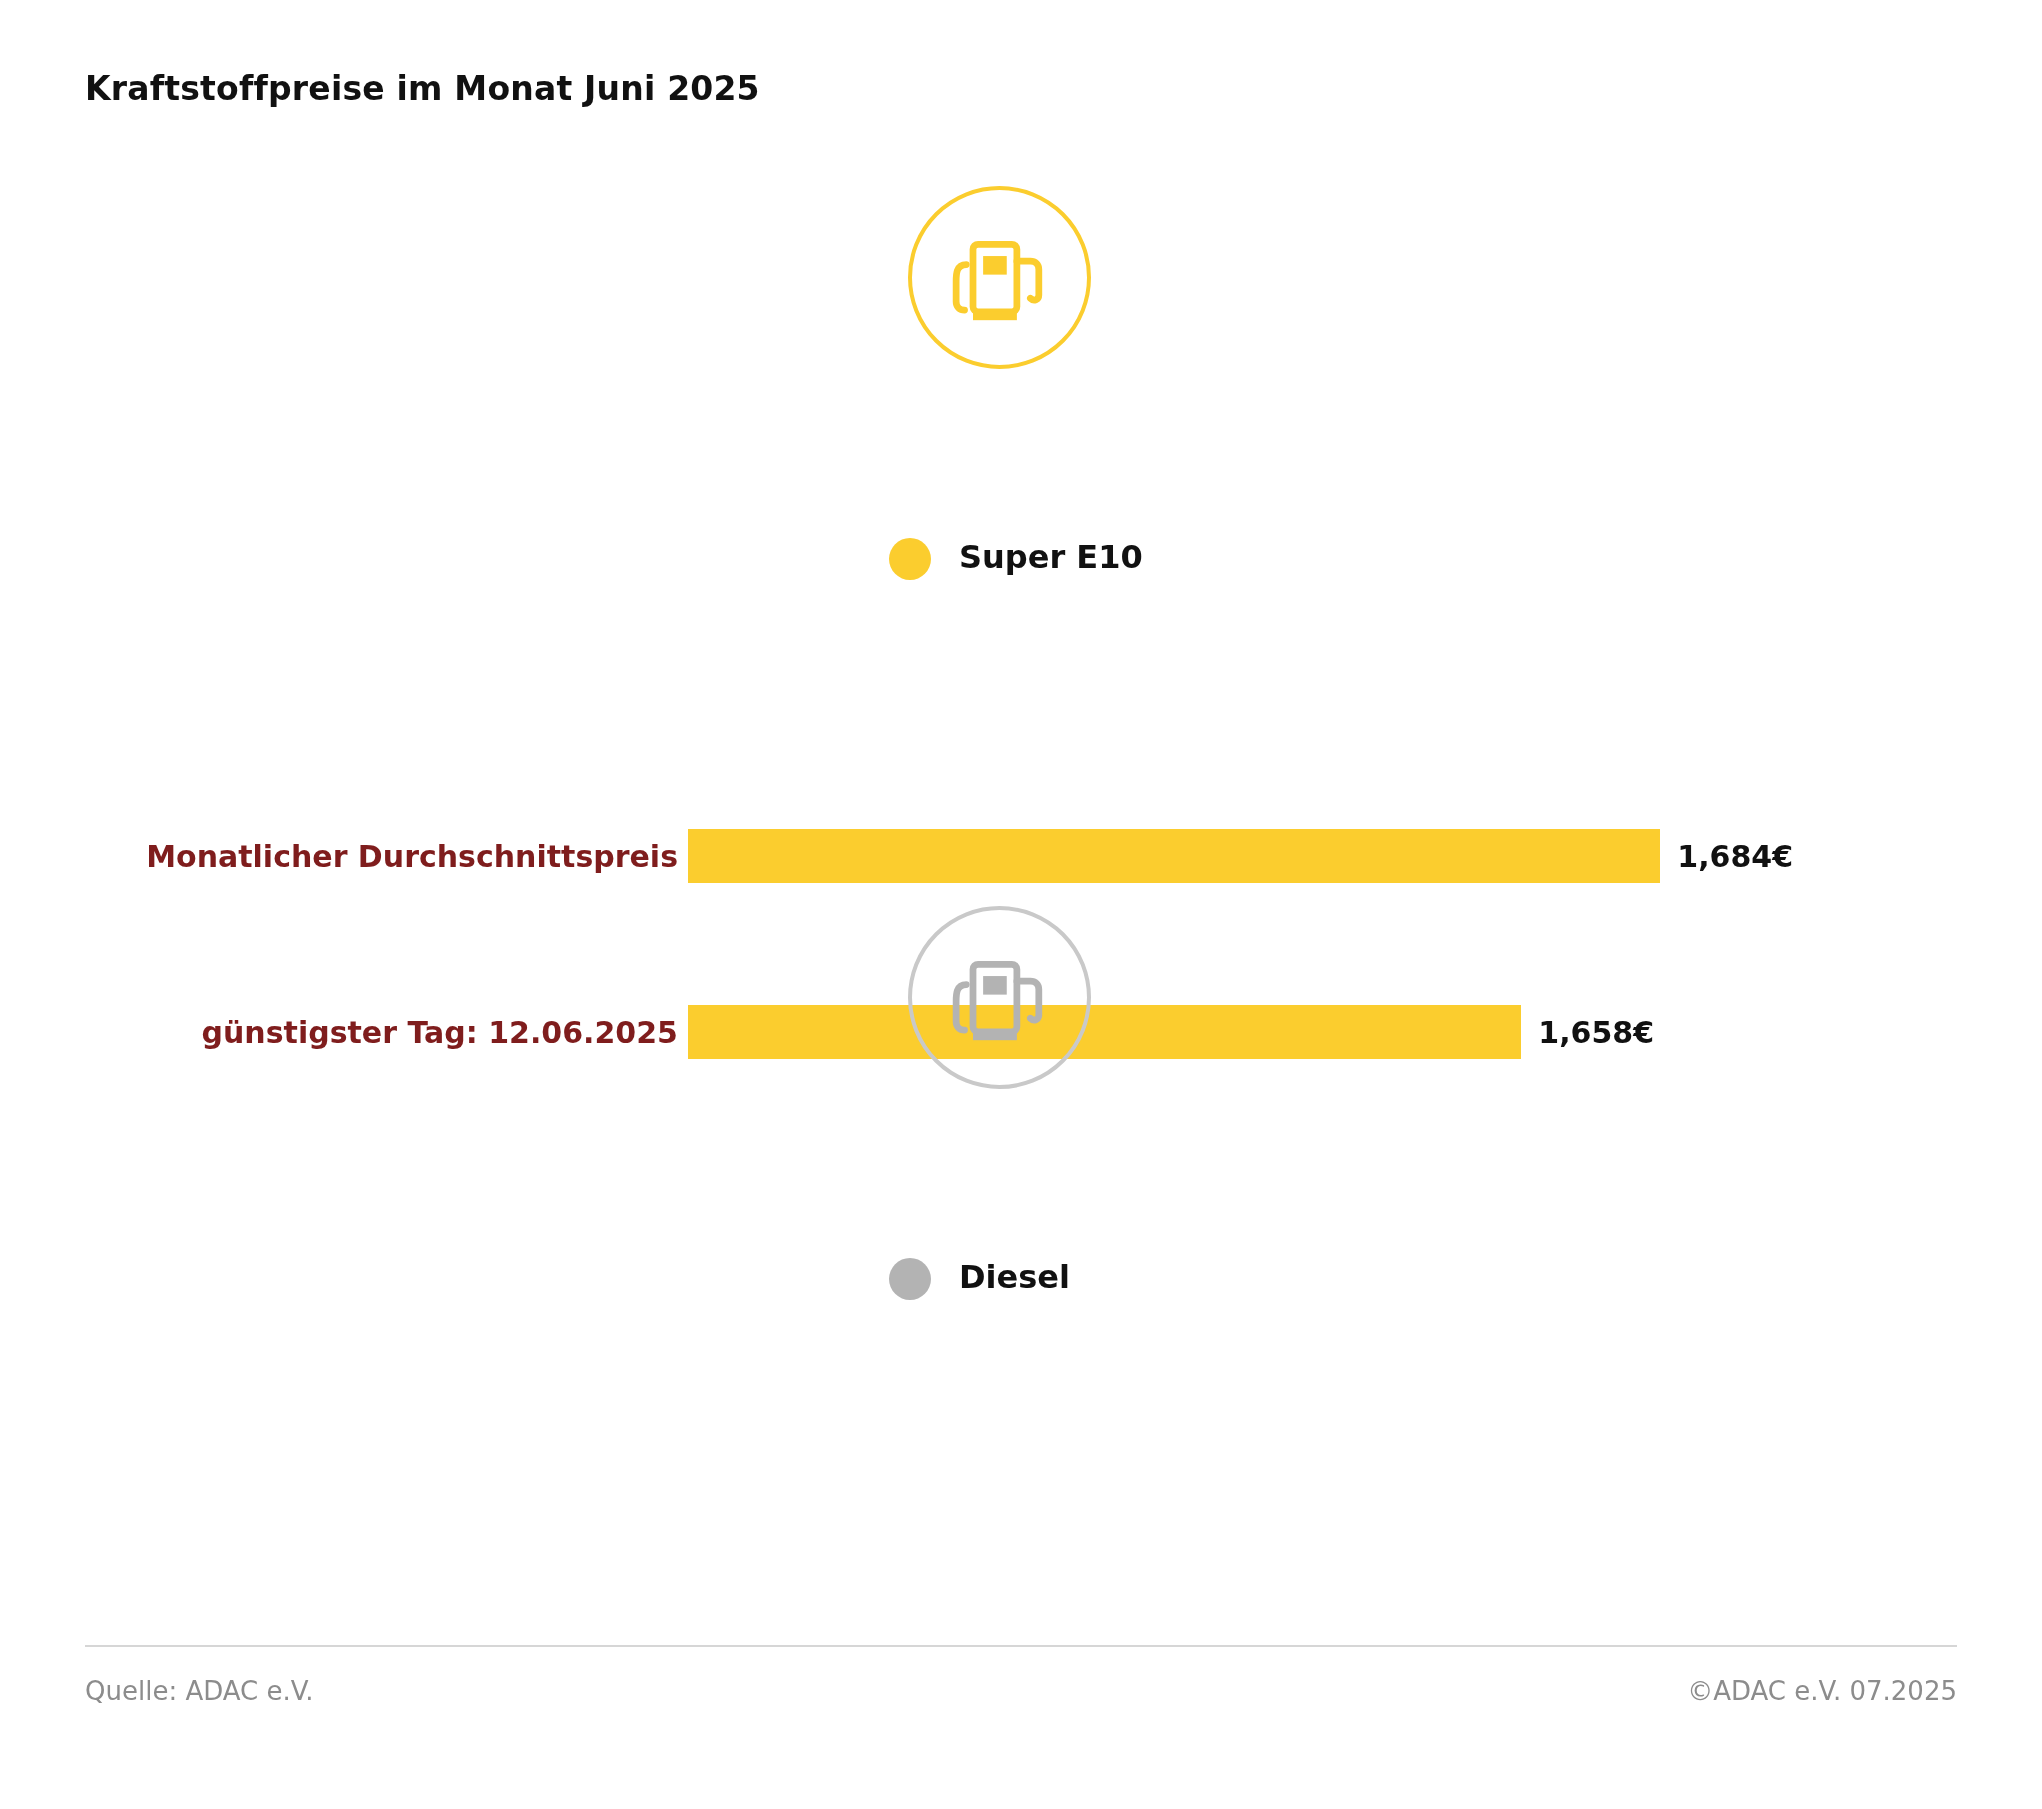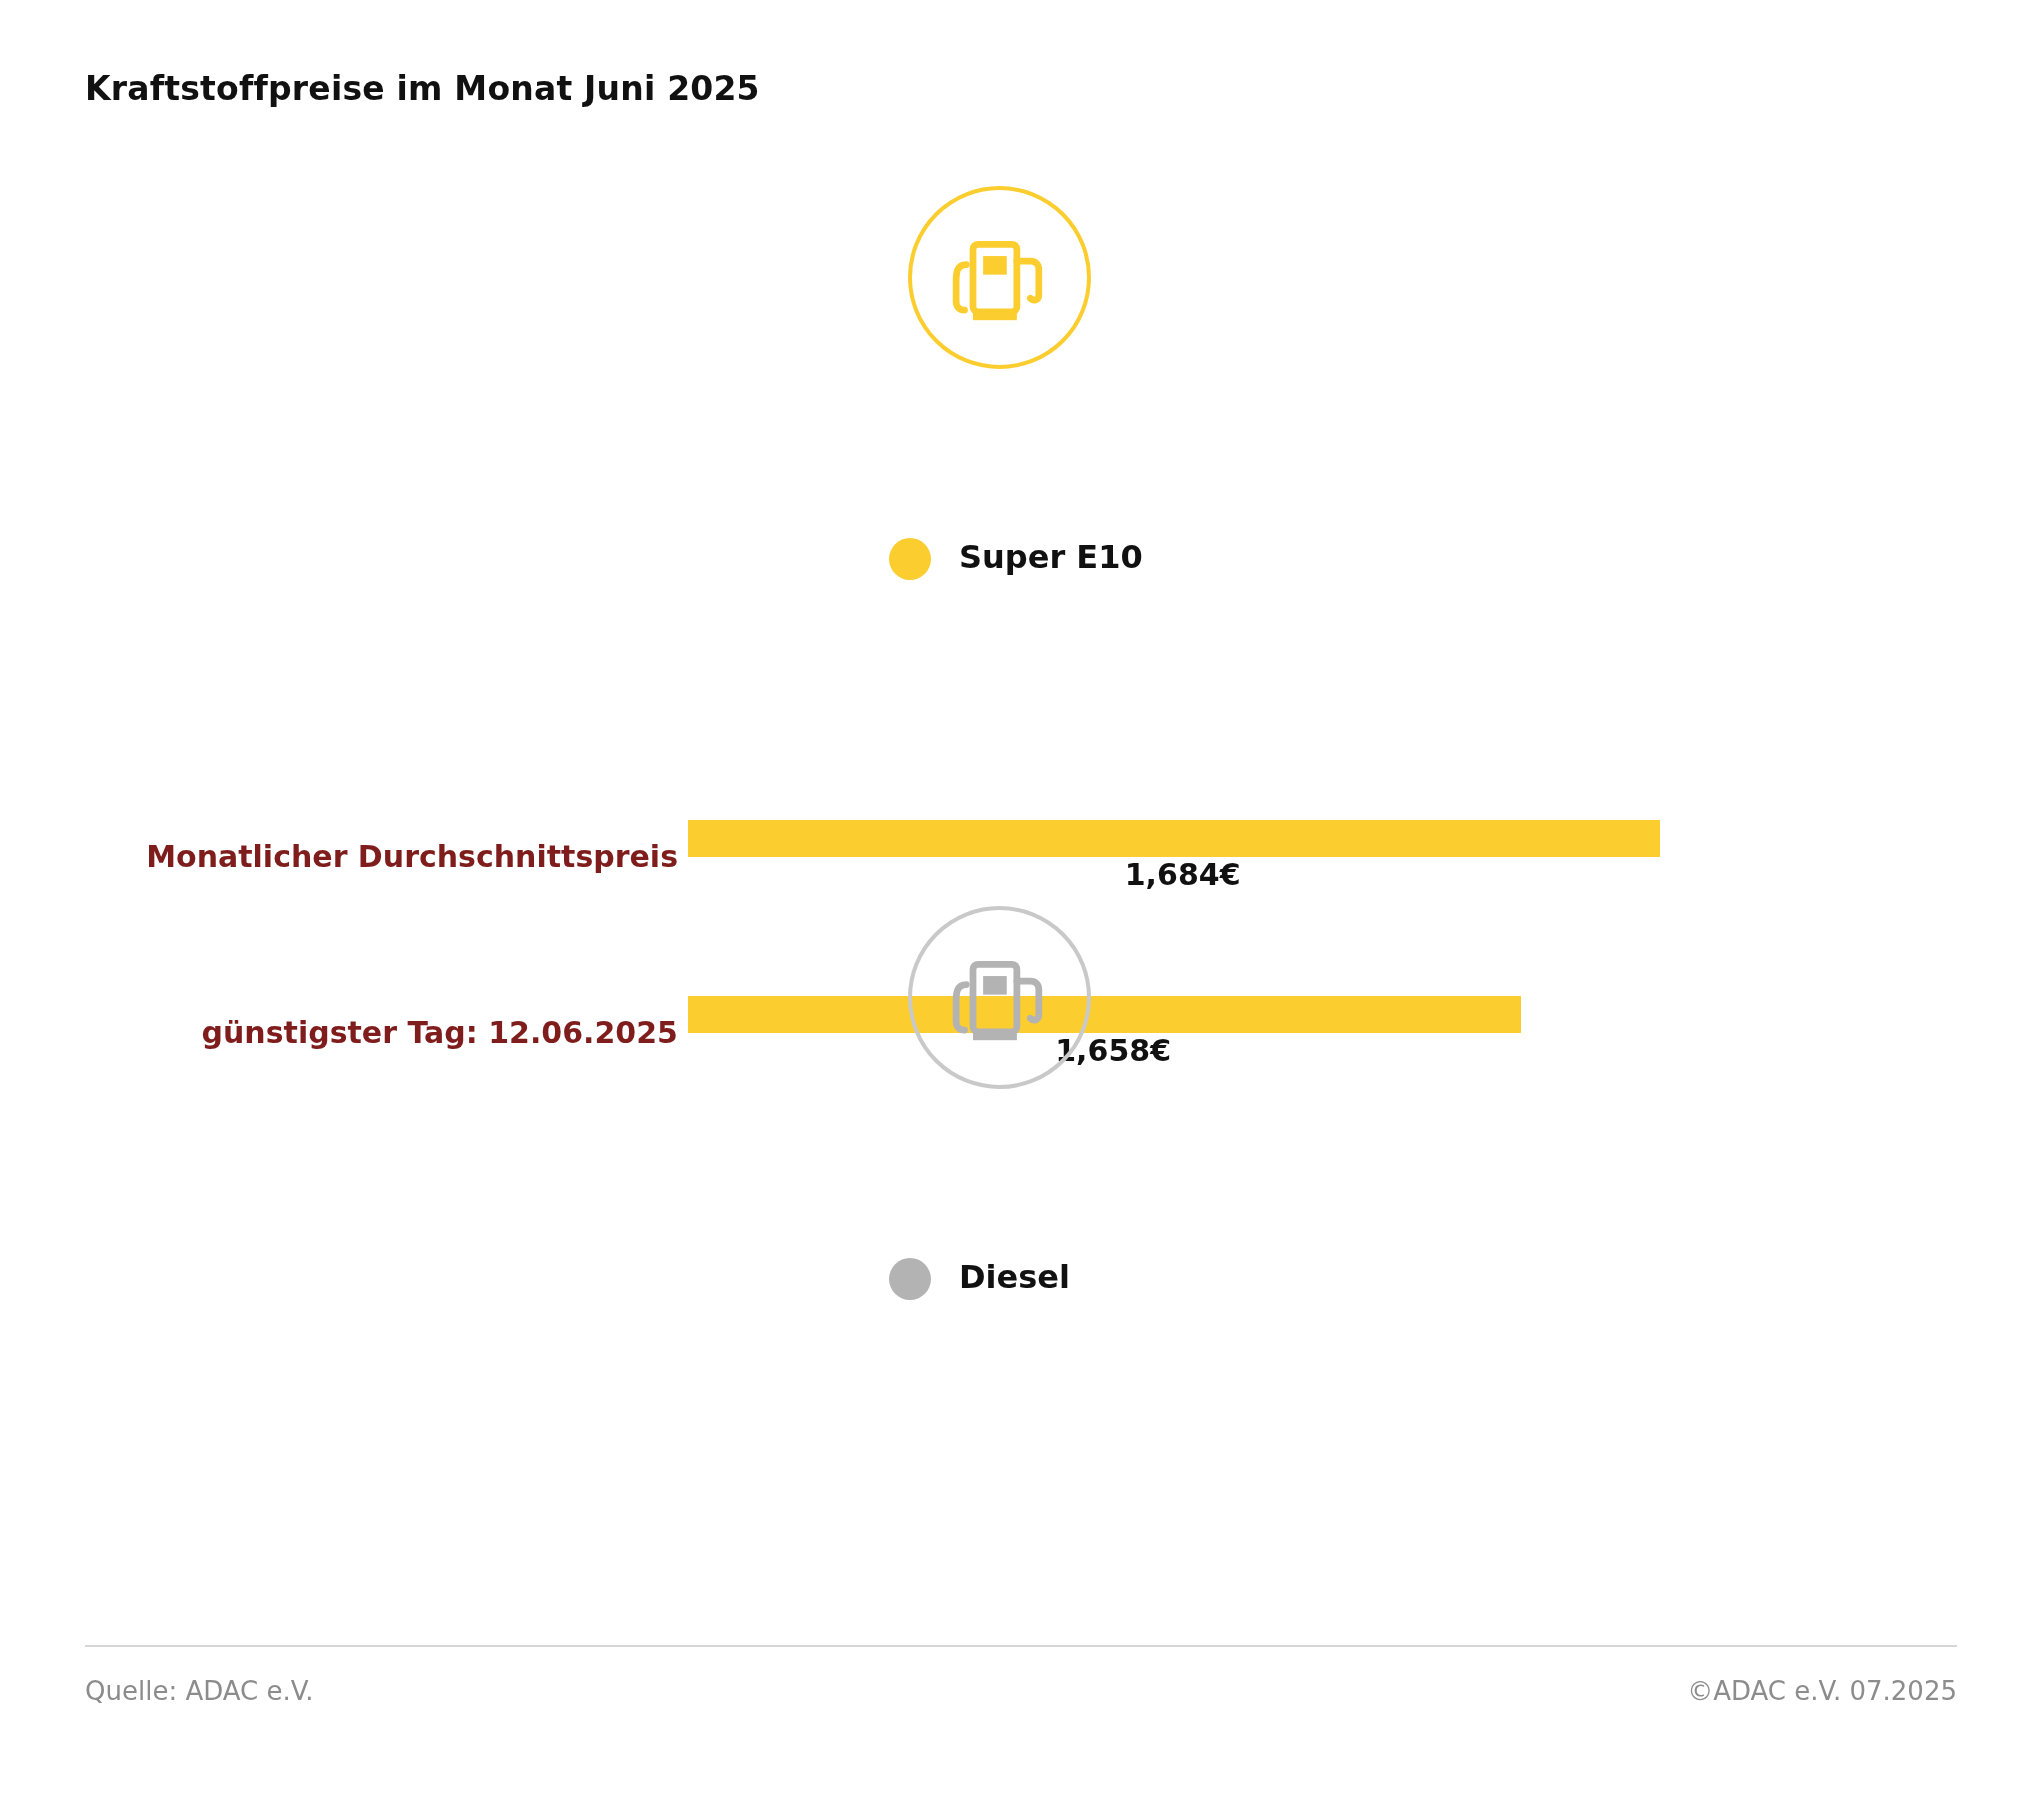--- a/index.html
+++ b/index.html
@@ -109,21 +109,20 @@
     text-align: right;
   }
   .bar-track {
     position: absolute;
     left: 688px;
     top: 50%;
     transform: translateY(-50%);
     height: 72px;
     display: flex;
     align-items: center;
-    flex-direction: column;
   }
   .bar-fill {
     height: 54px;
     background: #FBCD2E;
   }
   .bar-value {
     margin-left: 17.3px;
     font-size: 30px;
     font-weight: bold;
     color: #111111;

